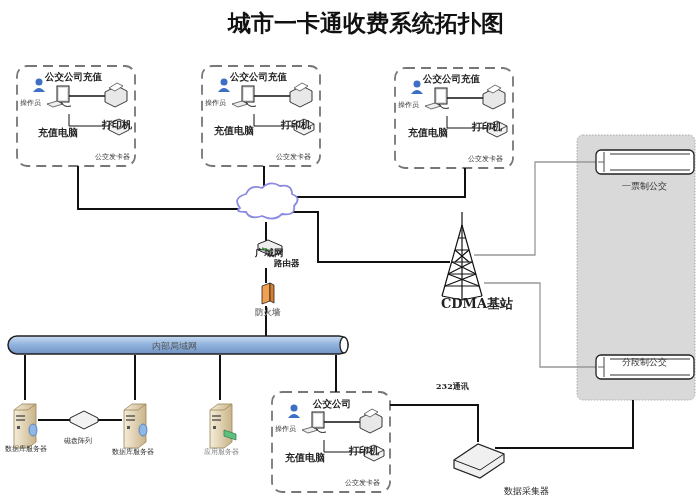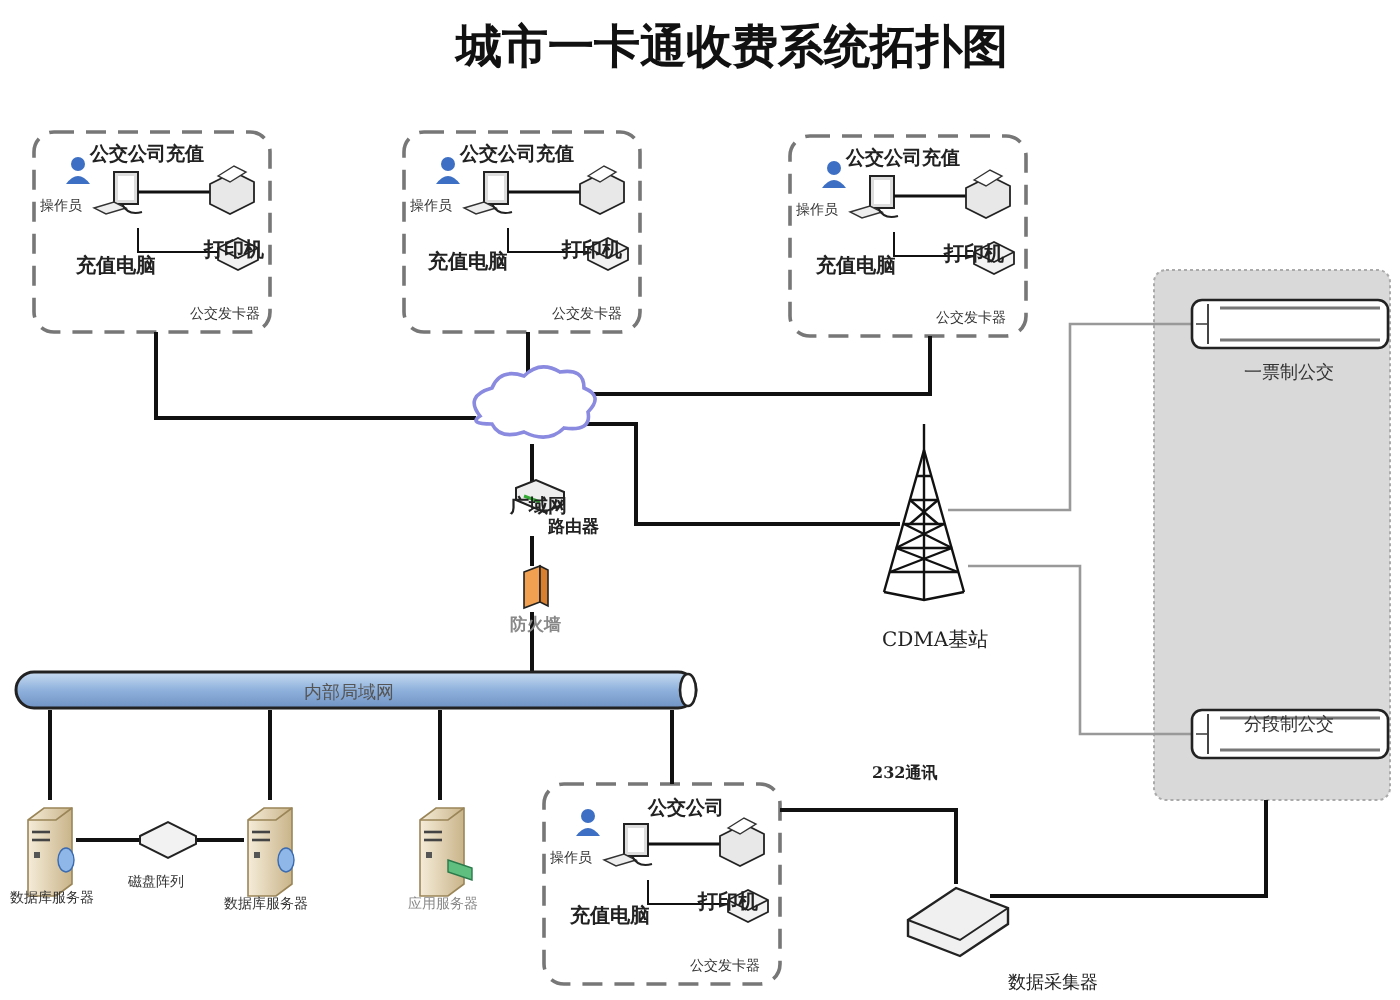--- a/index.html
+++ b/index.html
@@ -149,32 +149,32 @@
 <div class="lbl mid" style="left:214px;top:124px;">充值电脑</div>
 <div class="lbl mid" style="left:281px;top:118px;">打印机</div>
 <div class="lbl small" style="left:276px;top:152px;">公交发卡器</div>
 
 <div class="lbl box-title" style="left:423px;top:73px;">公交公司充值</div>
 <div class="lbl small" style="left:398px;top:100px;">操作员</div>
 <div class="lbl mid" style="left:408px;top:126px;">充值电脑</div>
 <div class="lbl mid" style="left:472px;top:120px;">打印机</div>
 <div class="lbl small" style="left:468px;top:154px;">公交发卡器</div>
 
-<div class="lbl box-title" style="left:324px;top:398px;">公交公司</div>
+<div class="lbl box-title" style="left:313px;top:398px;">公交公司</div>
 <div class="lbl small" style="left:275px;top:424px;">操作员</div>
 <div class="lbl mid" style="left:285px;top:451px;">充值电脑</div>
 <div class="lbl mid" style="left:349px;top:444px;">打印机</div>
 <div class="lbl small" style="left:345px;top:478px;">公交发卡器</div>
 
 <div class="lbl box-title" style="left:255px;top:202px;margin-top:45px;">广域网</div>
 <div class="lbl box-title" style="left:252px;top:258px;font-size:8.5px;padding-left:22px;">路由器</div>
 <div class="lbl box-title gray" style="left:255px;top:307px;font-size:8.5px;font-weight:bold;">防火墙</div>
 <div class="lbl bus-lbl" style="left:152px;top:340px;">内部局域网</div>
 
-<div class="lbl" style="left:441px;top:313px;font-size:10px;font-weight:normal;">CDMA基站</div>
+<div class="lbl" style="left:441px;top:295px;font-size:13px;font-weight:bold;">CDMA基站</div>
 <div class="lbl sans" style="left:622px;top:180px;font-size:9px;color:#333;text-align:center;">一票制公交</div>
 <div class="lbl sans" style="left:622px;top:336px;font-size:9px;color:#333;margin-top:20px;">分段制公交</div>
 <div class="lbl" style="left:436px;top:381px;font-size:8px;font-weight:bold;">232通讯</div>
 <div class="lbl" style="left:456px;top:485px;font-size:9px;margin-left:48px;">数据采集器</div>
 
 <div class="lbl small" style="left:5px;top:444px;">数据库服务器</div>
 <div class="lbl small" style="left:64px;top:436px;">磁盘阵列</div>
 <div class="lbl small" style="left:112px;top:447px;">数据库服务器</div>
 <div class="lbl small gray" style="left:204px;top:447px;">应用服务器</div>
 

